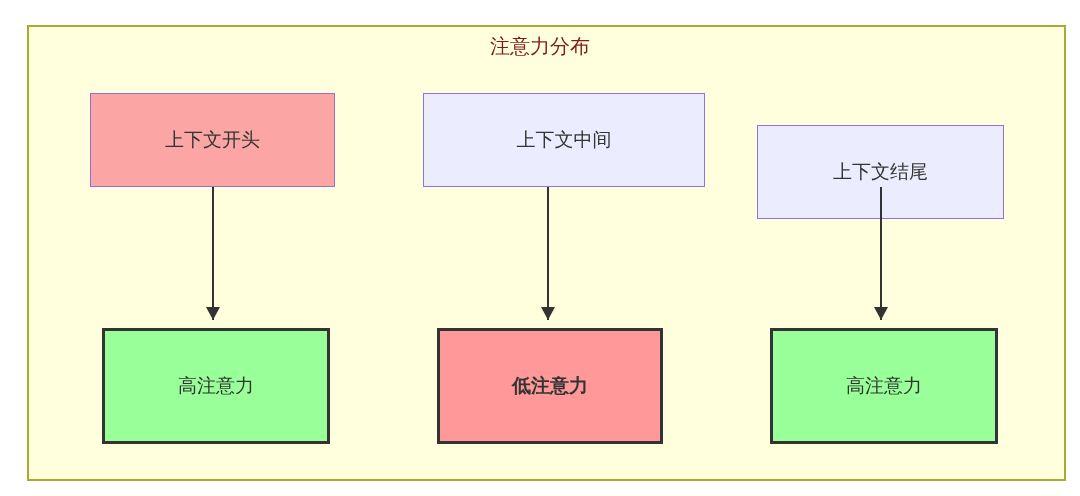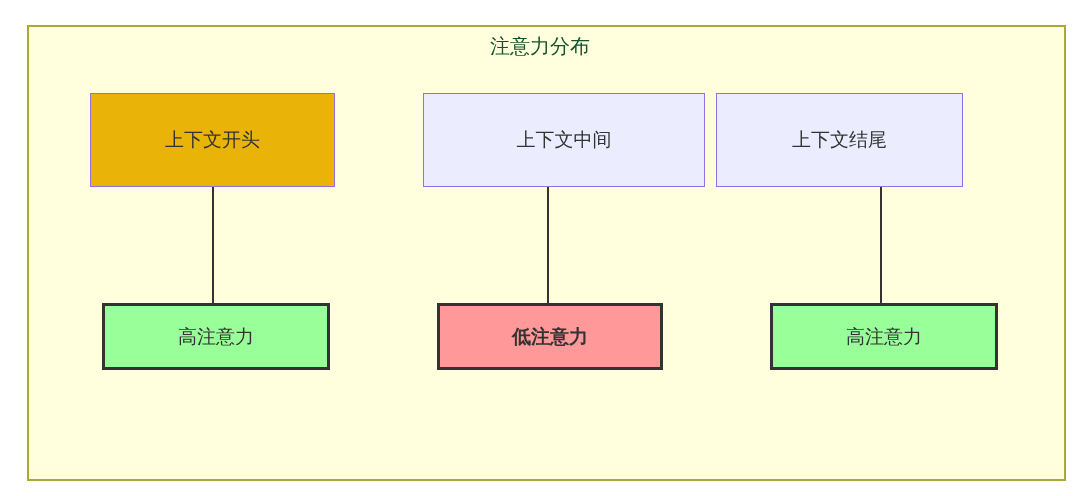--- a/index.html
+++ b/index.html
@@ -42,29 +42,29 @@
     color: #333333;
     text-align: center;
   }
   .ctx-node {
     top: 93px;
     height: 94px;
     background: #ececff;
     border: 1px solid #9370db;
   }
   .att-node {
-    top: 303px;
-    height: 67px;
+    top: 328px;
+    height: 116px;
     border: 3px solid #333333;
   }
   .node-high { background: #99ff99; }
   .node-low  { background: #ff9999; }
   .ctx-a { left: 90px;  width: 245px; }
   .ctx-b { left: 423px; width: 282px; }
-  .ctx-c { left: 716px; width: 247px; }
+  .ctx-c { left: 757px; width: 247px; margin-top: 32px; }
   .att-a { left: 102px; width: 228px; }
   .att-b { left: 437px; width: 226px; font-weight: bold; }
   .att-c { left: 770px; width: 228px; }
   .arrow {
     position: absolute;
     top: 187px;
     height: 133px;
     width: 2px;
   }
   .arr-a { left: 212px; }
@@ -88,23 +88,23 @@
     border-right: 7px solid transparent;
     border-top: 13px solid #333333;
   }
 </style>
 </head>
 <body>
 
 <div class="canvas">
   <div class="cluster" style="background: rgb(255, 255, 222); border-color: rgb(170, 170, 51);"></div>
 
-  <div class="cluster-title" style="color: #14532d;">注意力分布</div>
+  <div class="cluster-title" style="color: #7f1d1d;">注意力分布</div>
 
-  <div class="node ctx-node ctx-a" style="background: #eab308; border-color: rgb(147, 112, 219);">
+  <div class="node ctx-node ctx-a" style="background: #fca5a5; border-color: rgb(147, 112, 219);">
     <span>上下文开头</span>
   </div>
   <div class="arrow arr-a">
     <span class="arrow-line" style="background: rgb(51, 51, 51);"></span>
     <span class="arrowhead" style="border-top-color: rgb(51, 51, 51);"></span>
   </div>
   <div class="node att-node node-high att-a" style="background: rgb(153, 255, 153); border-color: rgb(51, 51, 51);">
     <span>高注意力</span>
   </div>
 

